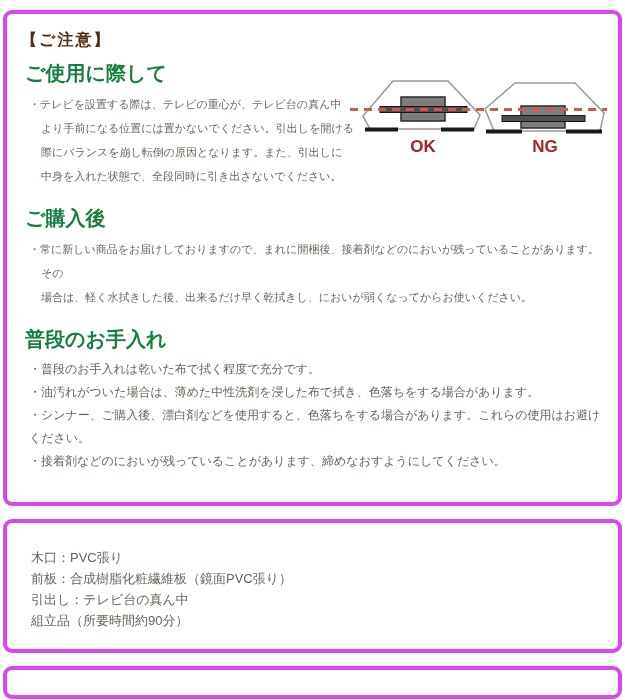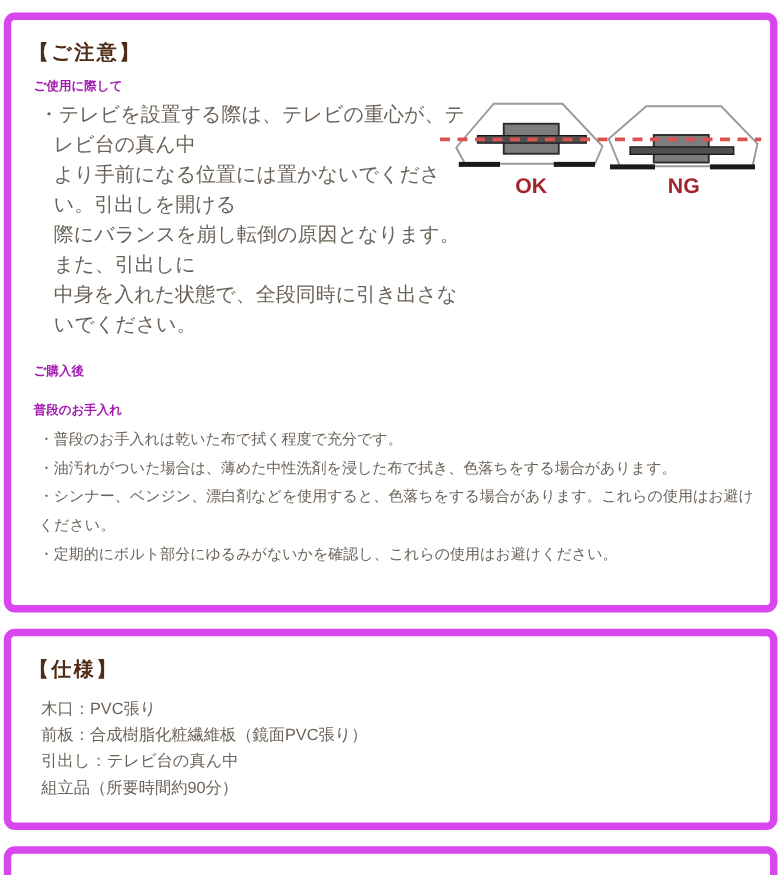--- a/index.html
+++ b/index.html
@@ -6,48 +6,48 @@
     margin: 0;
     padding: 0;
     background: #ffffff;
     font-family: "Liberation Sans", "DejaVu Sans", sans-serif;
   }
   body {
     width: 625px;
     min-height: 700px;
   }
   .box {
-    border: 6px solid #d946ef;
+    border: 4px solid #d946ef;
     border-radius: 9px;
     margin: 0 3px;
     background: #ffffff;
     box-sizing: border-box;
   }
   #notice-box {
     margin-top: 10px;
     padding: 16px 12px 12px;
     position: relative;
     min-height: 385px;
   }
   .box-title {
     font-size: 16px;
     font-weight: bold;
     color: #4f2c15;
     letter-spacing: 2px;
     margin: 0 0 9px 2px;
   }
   .subhead {
-    font-size: 10px;
+    font-size: 20px;
     font-weight: bold;
-    color: #a21caf;
+    color: #15803d;
     margin: 0 0 5px 6px;
   }
   .section { margin-bottom: 17px; }
   .body-text {
-    font-size: 16px;
+    font-size: 11px;
     color: #6b635a;
     line-height: 24px;
     white-space: pre-line;
     margin-left: 10px;
   }
   .hang {
     padding-left: 12px;
     text-indent: -12px;
   }
   .usage-body { width: 334px; }
@@ -116,33 +116,34 @@
       <rect x="155" y="39.5" width="83" height="6" fill="#4f4f4f" stroke="#161616" stroke-width="1"></rect>
     </g>
 
     <line x1="3" y1="33.5" x2="260" y2="33.5" stroke="#d9534f" stroke-width="3" stroke-dasharray="8,6"></line>
     <text x="76" y="76" text-anchor="middle">OK</text>
     <text x="198" y="76" text-anchor="middle">NG</text>
   </svg>
 
   <div class="section">
     <h3 class="subhead">ご購入後</h3>
+    <div class="body-text hang">・常に新しい商品をお届けしておりますので、まれに開梱後、接着剤などのにおいが残っていることがあります。その
+場合は、軽く水拭きした後、出来るだけ早く乾拭きし、においが弱くなってからお使いください。</div>
   </div>
 
   <div class="section">
     <h3 class="subhead">普段のお手入れ</h3>
     <div class="care-item">・普段のお手入れは乾いた布で拭く程度で充分です。</div>
     <div class="care-item">・油汚れがついた場合は、薄めた中性洗剤を浸した布で拭き、色落ちをする場合があります。</div>
-    <div class="care-item">・シンナー、ベンジン、漂白剤などを使用すると、色落ちをする場合があります。これらの使用はお避けください。</div>
-    <div class="care-item">・定期的にボルト部分にゆるみがないかを確認し、これらの使用はお避けください。</div>
+    <div class="care-item">・シンナー、ご購入後、漂白剤などを使用すると、色落ちをする場合があります。これらの使用はお避けください。</div>
+    <div class="care-item">・接着剤などのにおいが残っていることがあります、締めなおすようにしてください。</div>
   </div>
 </div>
 
 <div class="box" id="spec-box">
-  <h2 class="box-title">【仕様】</h2>
   <div class="spec-list">
     <div class="spec-item">木口：PVC張り</div>
     <div class="spec-item">前板：合成樹脂化粧繊維板（鏡面PVC張り）</div>
     <div class="spec-item">引出し：テレビ台の真ん中</div>
     <div class="spec-item">組立品（所要時間約90分）</div>
   </div>
 </div>
 
 <div class="box" id="warn-box">
   

